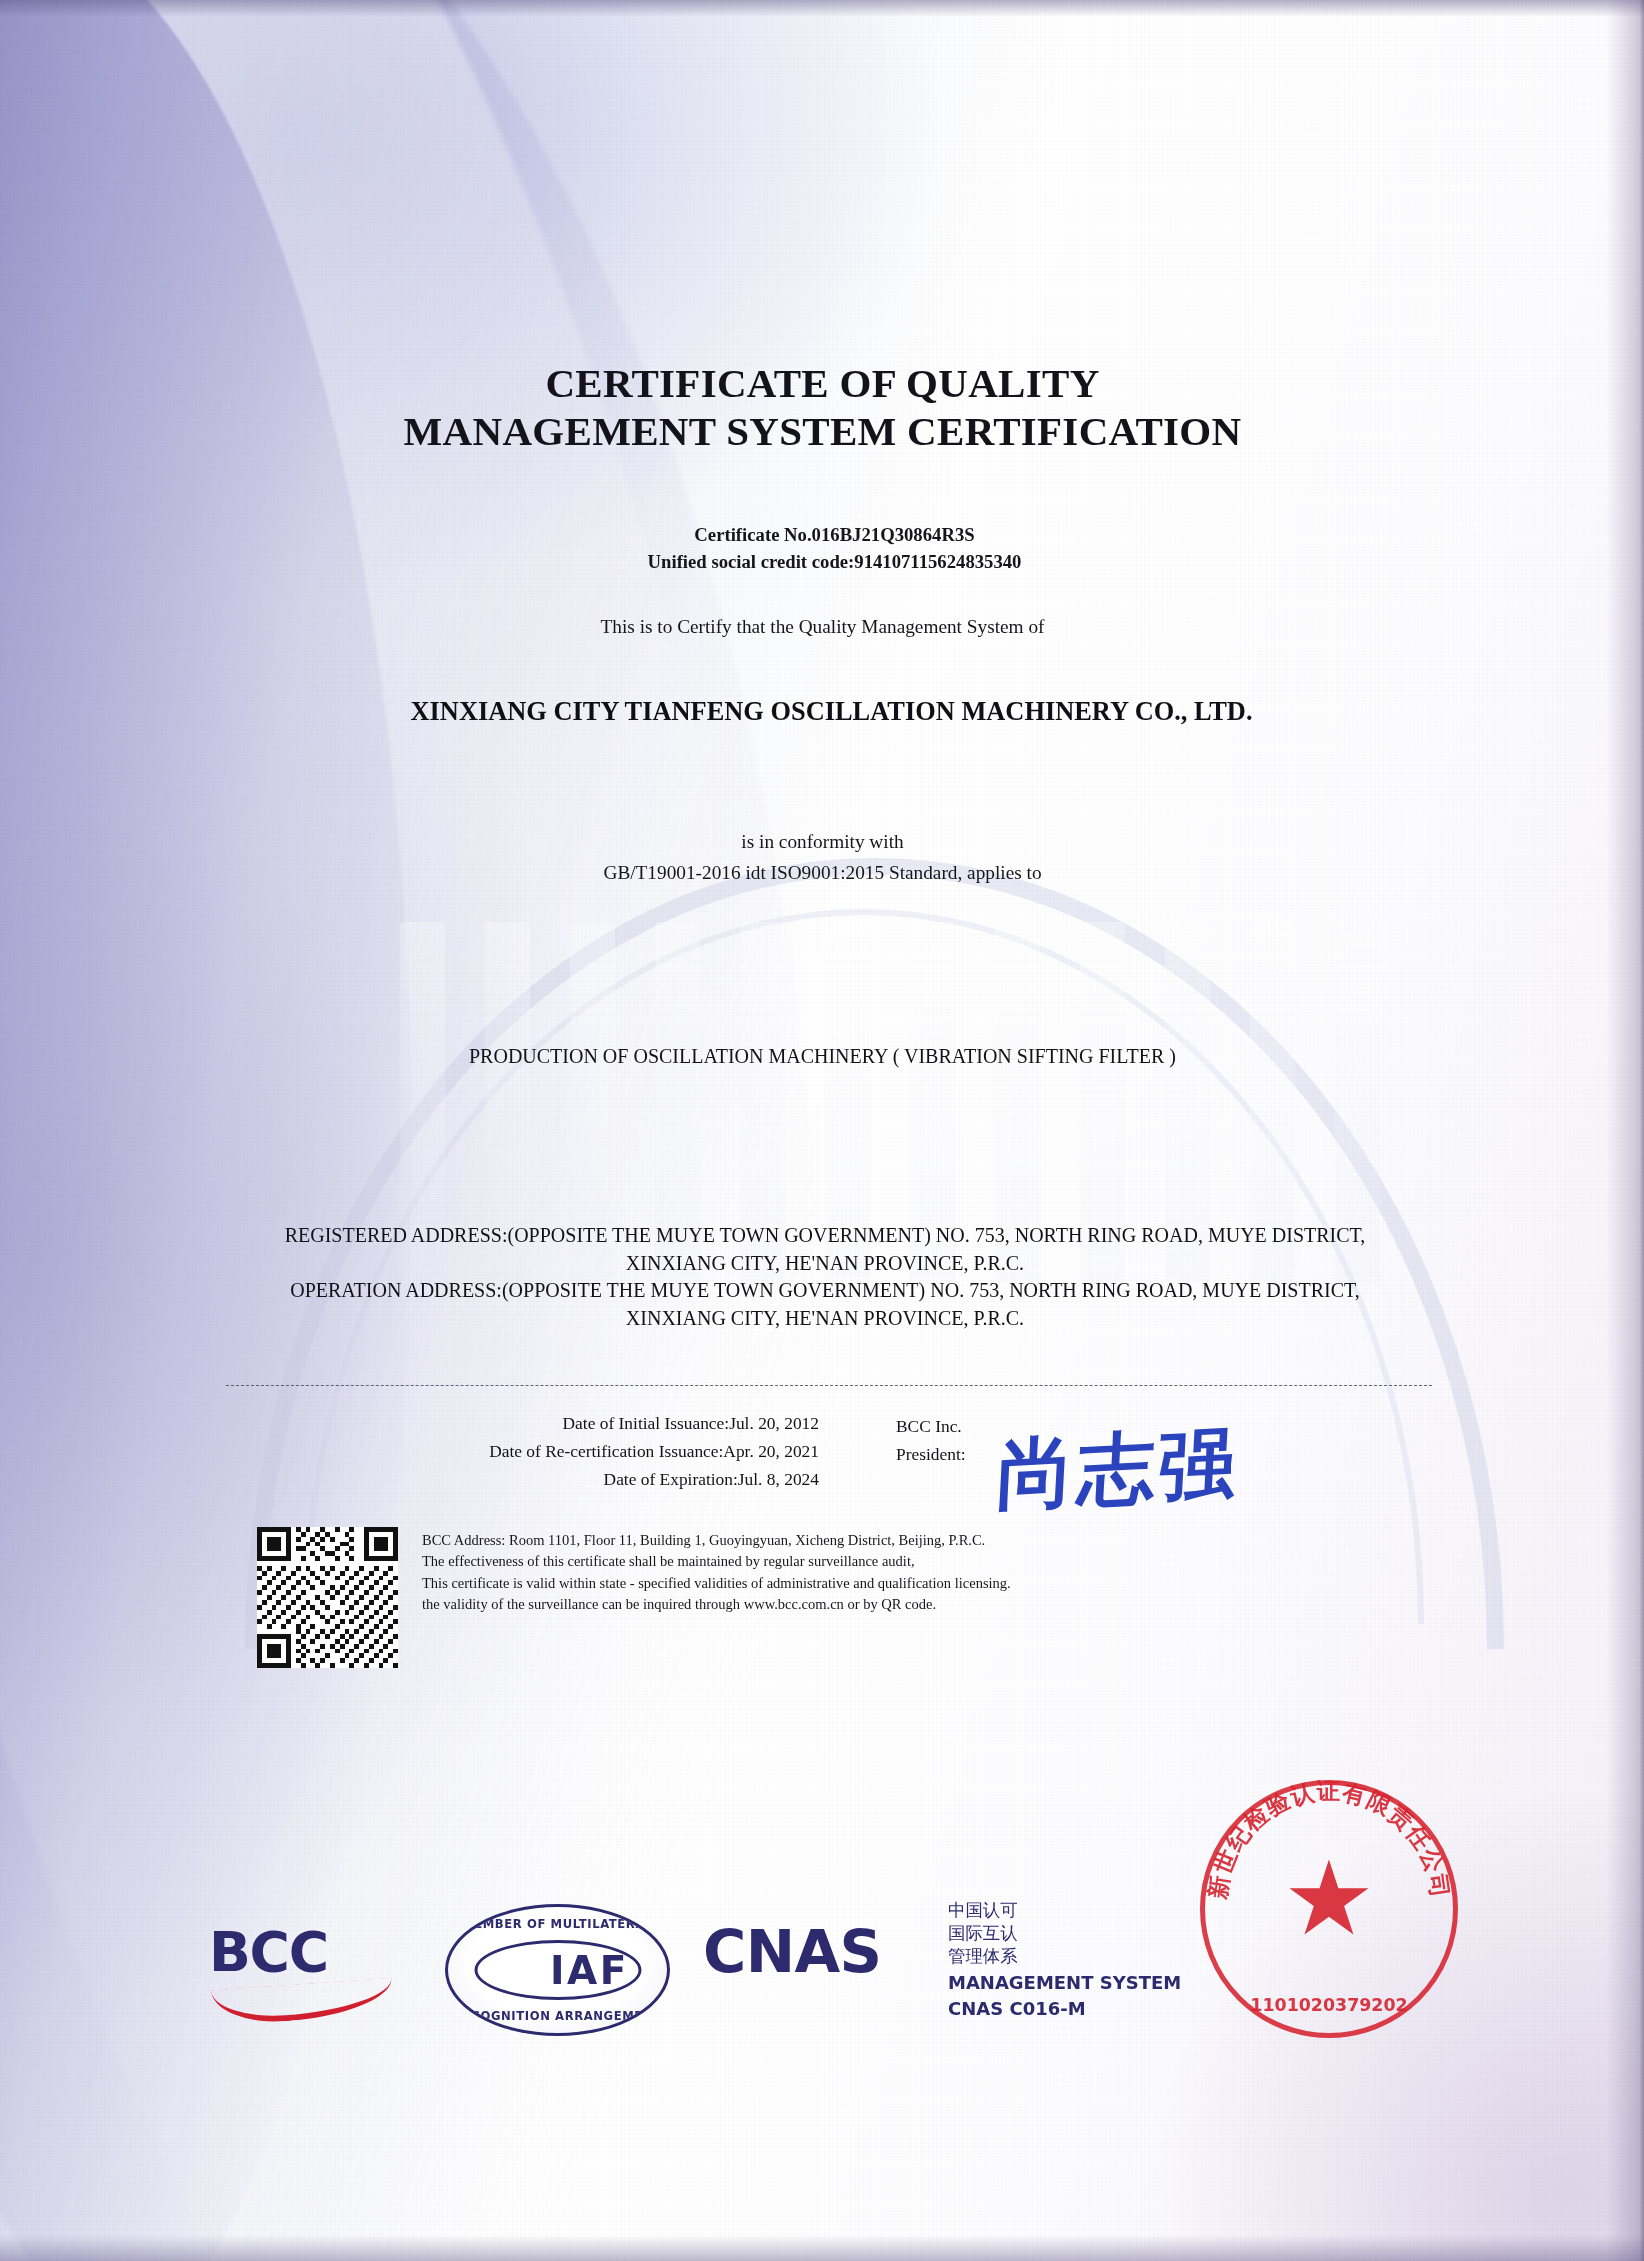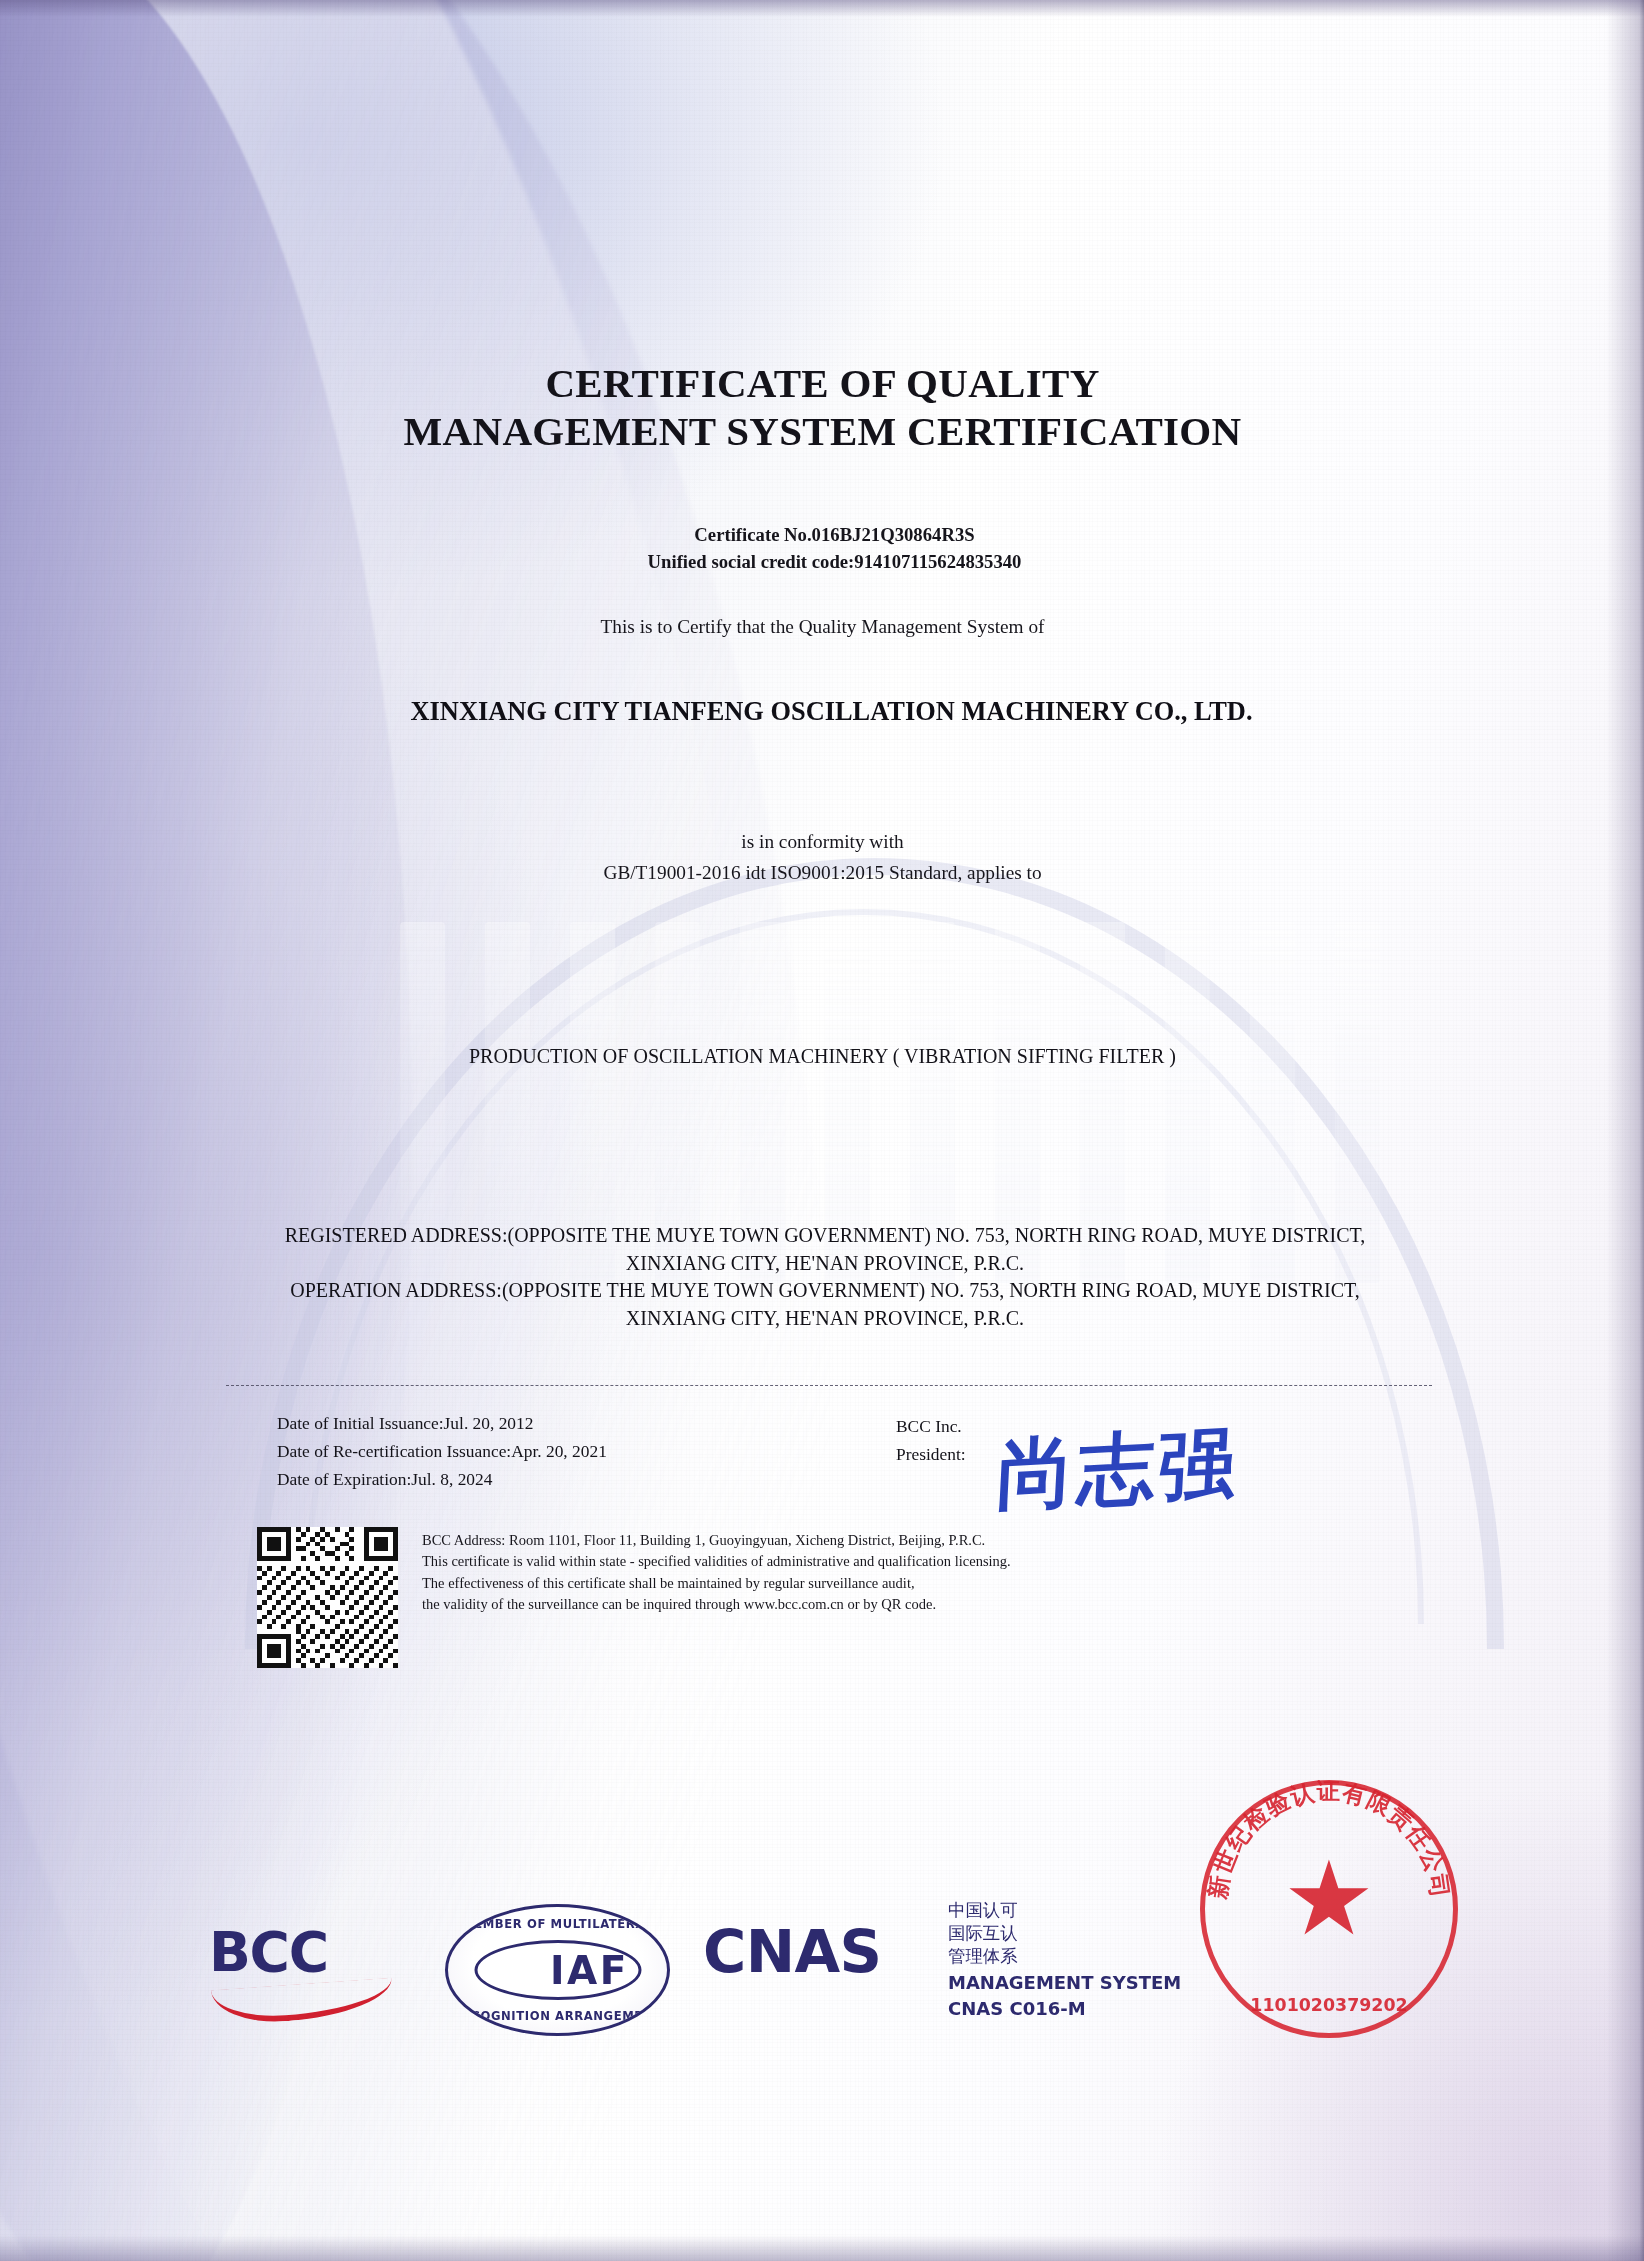--- a/index.html
+++ b/index.html
@@ -191,21 +191,21 @@
     width: 1206px;
     top: 1385px;
     border-top: 1.9px dashed #4c4a60;
     opacity: 0.85;
   }
   .dates {
     position: absolute;
     left: 277px;
     width: 542px;
     top: 1409px;
-    text-align: left;
+    text-align: right;
     font-size: 17.4px;
     line-height: 1.62;
     color: #14131a;
   }
   .signer {
     position: absolute;
     left: 896px;
     top: 1412px;
     font-size: 17.4px;
     line-height: 1.62;
@@ -680,22 +680,22 @@
           <rect x="15" y="28" width="1" height="1"></rect>
           <rect x="19" y="28" width="1" height="1"></rect>
           <rect x="22" y="28" width="1" height="1"></rect>
           <rect x="25" y="28" width="1" height="1"></rect>
           <rect x="28" y="28" width="1" height="1"></rect>
       </g>
     </svg>
 
     <div class="footnote">
       <div>BCC Address: Room 1101, Floor 11, Building 1, Guoyingyuan, Xicheng District, Beijing, P.R.C.</div>
+      <div>The effectiveness of this certificate shall be maintained by regular surveillance audit,</div>
       <div>This certificate is valid within state - specified validities of administrative and qualification licensing.</div>
-      <div>The effectiveness of this certificate shall be maintained by regular surveillance audit,</div>
       <div>the validity of the surveillance can be inquired through www.bcc.com.cn or by QR code.</div>
     </div>
 
     <div class="logos">
 
       <div class="bcc-logo">
         <span>BCC</span>
         <div class="bcc-swoosh"></div>
       </div>
 

